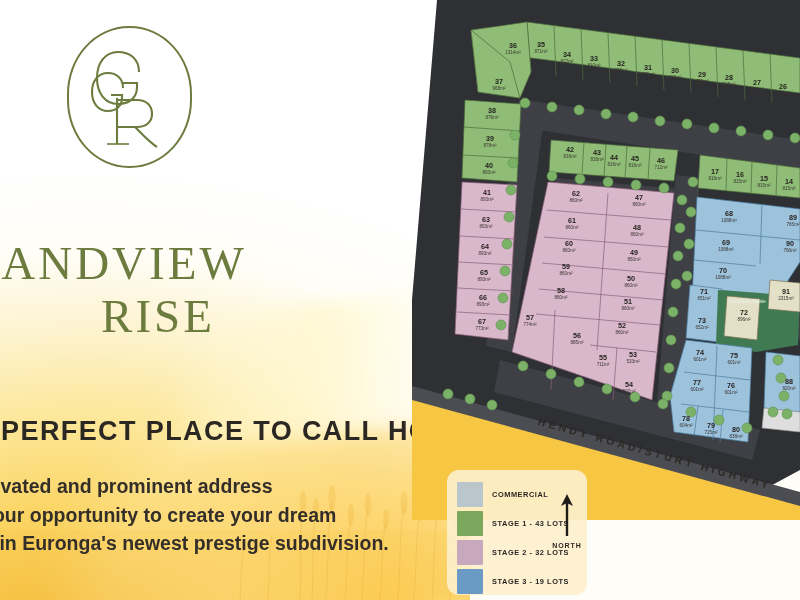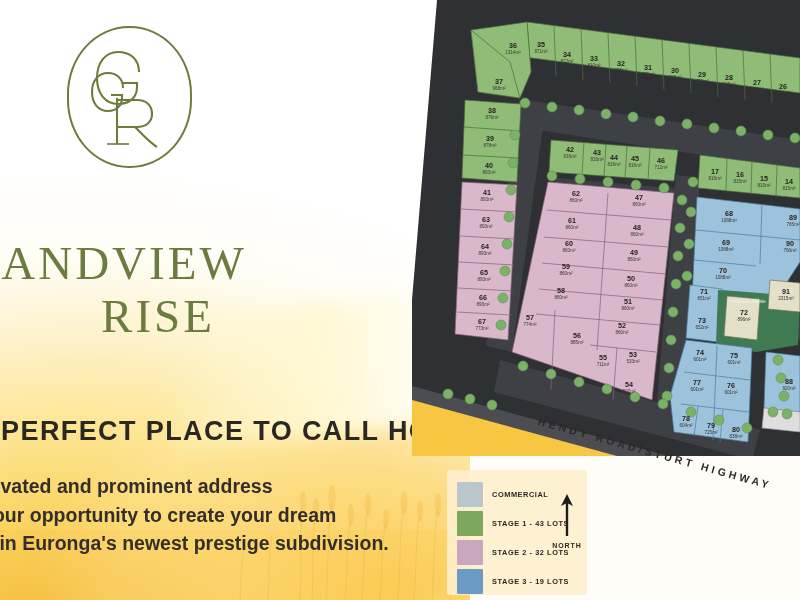--- a/index.html
+++ b/index.html
@@ -35,29 +35,29 @@
     font-size:47px;letter-spacing:3px;line-height:1.0;white-space:nowrap;}
   .brand .l2{display:block;text-align:center;margin-top:6px;margin-left:26px;}
 
   .headline{position:absolute;left:-66px;top:416px;white-space:nowrap;
     font-size:27px;font-weight:700;letter-spacing:1.4px;color:#2b2723;}
   .body-copy{position:absolute;left:-58px;top:473px;white-space:nowrap;
     font-size:19.5px;font-weight:700;color:#332e29;line-height:1.42;}
   .body-copy div{margin-bottom:1px;}
 
   
-  .plan{position:absolute;left:412px;top:0;width:388px;height:456px;overflow:hidden;}
+  .plan{position:absolute;left:412px;top:0;width:388px;height:520px;overflow:hidden;}
   .plan svg{position:absolute;left:0;top:0;}
 
   .lotnum{font-family:"Liberation Sans",sans-serif;font-weight:700;fill:#241f1c;}
   .lotarea{font-family:"Liberation Sans",sans-serif;font-weight:400;fill:#3a3430;}
 
   
   .legend{position:absolute;left:447px;top:470px;width:140px;height:125px;
-    background:rgba(253,240,205,.90);border-radius:3px;}
+    background:rgba(253,240,205,.90);border-radius:12px;}
   .legend-row{position:absolute;left:10px;display:flex;align-items:center;gap:9px;}
   .sw{width:26px;height:25px;display:block;border-radius:1px;}
   .lg-label{font-size:7.4px;font-weight:700;letter-spacing:.55px;color:#2c2723;white-space:nowrap;}
   .north{position:absolute;left:103px;top:22px;width:34px;text-align:center;}
   .north-label{font-size:7px;font-weight:700;letter-spacing:.9px;color:#2c2723;margin-top:2px;}
 
   .road-label{position:absolute;font-size:10.5px;font-weight:700;letter-spacing:3.4px;color:#2d2823;}
 </style>
 </head>
 <body>

